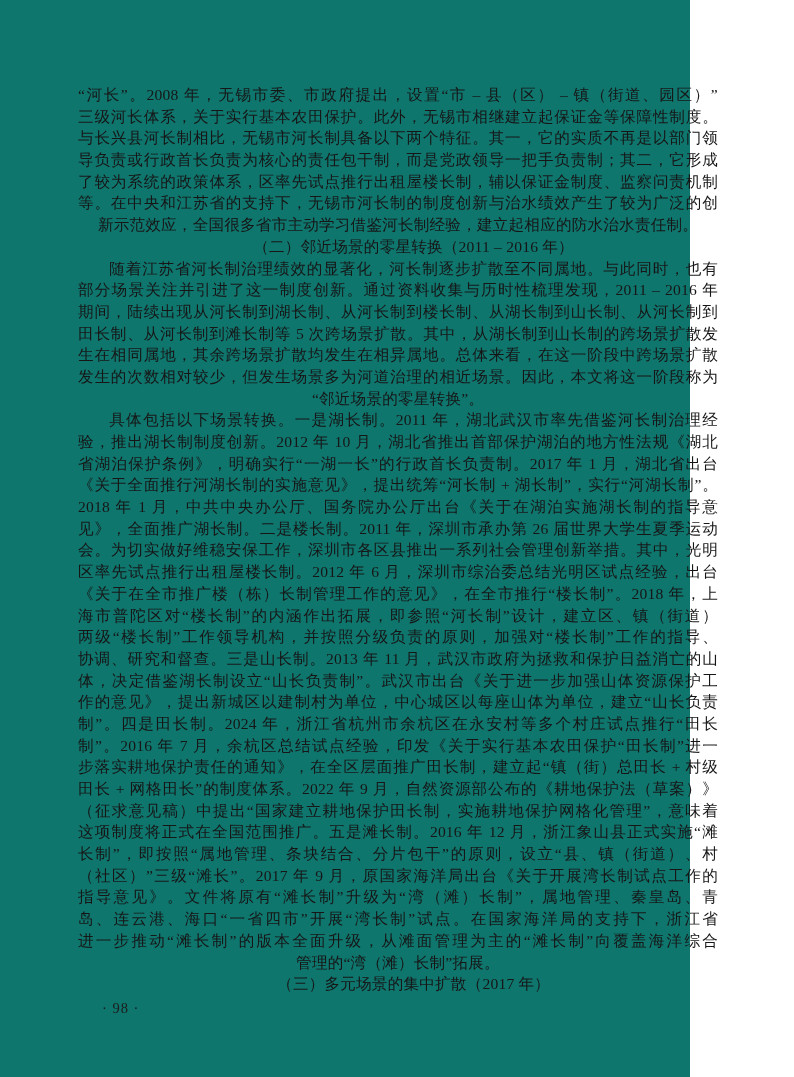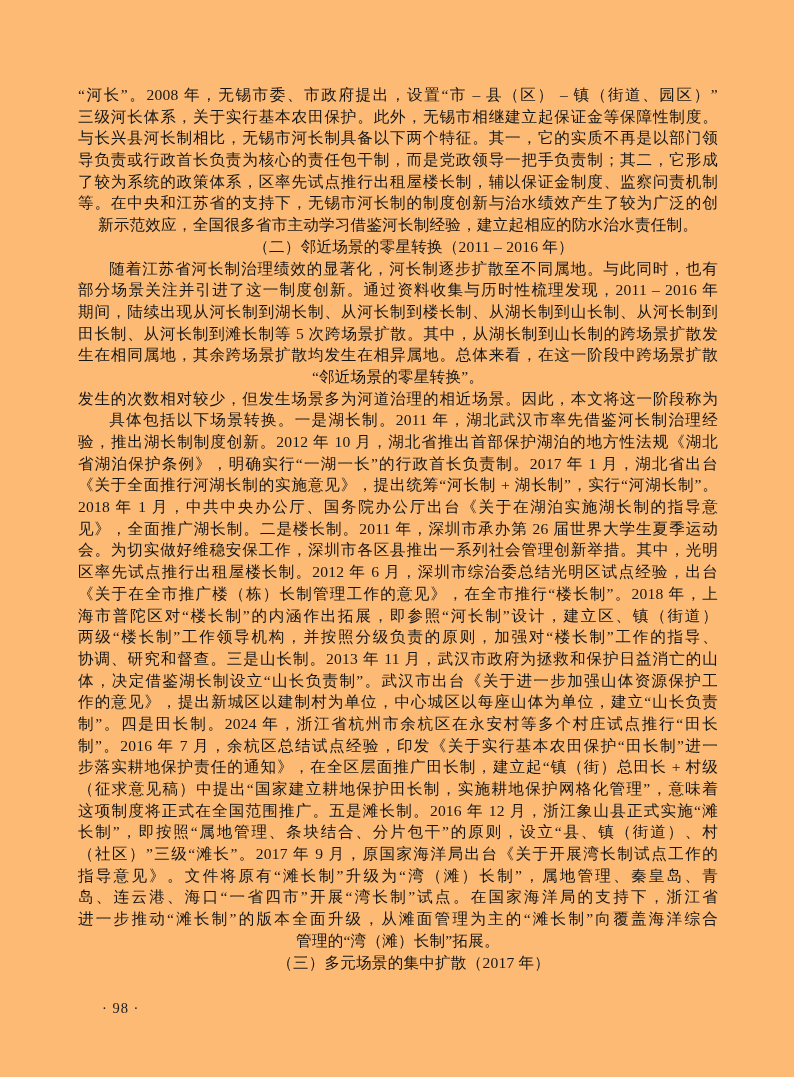--- a/index.html
+++ b/index.html
@@ -5,23 +5,23 @@
   * { box-sizing: border-box; }
   html, body { margin: 0; padding: 0; }
   body {
     width: 794px;
     height: 1077px;
     background: #ffffff;
     overflow: hidden;
   }
   .page {
     position: relative;
-    width: 794px;
+    width: 690px;
     height: 1077px;
-    background: #fdba74;
+    background: #0f766e;
     color: #161616;
     font-family: "Liberation Serif", "DejaVu Serif", serif;
   }
   .flow {
     position: absolute;
     left: 78px;
     top: 84px;
     width: 640px;
   }
   .line {
@@ -63,39 +63,40 @@
       <div class="line j">导负责或行政首长负责为核心的责任包干制，而是党政领导一把手负责制；其二，它形成</div>
       <div class="line j">了较为系统的政策体系，区率先试点推行出租屋楼长制，辅以保证金制度、监察问责机制</div>
       <div class="line j">等。在中央和江苏省的支持下，无锡市河长制的制度创新与治水绩效产生了较为广泛的创</div>
       <div class="line">新示范效应，全国很多省市主动学习借鉴河长制经验，建立起相应的防水治水责任制。</div>
       <div class="line ind">（二）邻近场景的零星转换（2011 – 2016 年）</div>
       <div class="line j ind">随着江苏省河长制治理绩效的显著化，河长制逐步扩散至不同属地。与此同时，也有</div>
       <div class="line j">部分场景关注并引进了这一制度创新。通过资料收集与历时性梳理发现，2011 – 2016 年</div>
       <div class="line j">期间，陆续出现从河长制到湖长制、从河长制到楼长制、从湖长制到山长制、从河长制到</div>
       <div class="line j">田长制、从河长制到滩长制等 5 次跨场景扩散。其中，从湖长制到山长制的跨场景扩散发</div>
       <div class="line j">生在相同属地，其余跨场景扩散均发生在相异属地。总体来看，在这一阶段中跨场景扩散</div>
+      <div class="line j">发生的次数相对较少，但发生场景多为河道治理的相近场景。因此，本文将这一阶段称为</div>
       <div class="line">“邻近场景的零星转换”。</div>
-      <div class="line j">发生的次数相对较少，但发生场景多为河道治理的相近场景。因此，本文将这一阶段称为</div>
       <div class="line j ind">具体包括以下场景转换。一是湖长制。2011 年，湖北武汉市率先借鉴河长制治理经</div>
       <div class="line j">验，推出湖长制制度创新。2012 年 10 月，湖北省推出首部保护湖泊的地方性法规《湖北</div>
       <div class="line j">省湖泊保护条例》，明确实行“一湖一长”的行政首长负责制。2017 年 1 月，湖北省出台</div>
       <div class="line j">《关于全面推行河湖长制的实施意见》，提出统筹“河长制 + 湖长制”，实行“河湖长制”。</div>
       <div class="line j">2018 年 1 月，中共中央办公厅、国务院办公厅出台《关于在湖泊实施湖长制的指导意</div>
       <div class="line j">见》，全面推广湖长制。二是楼长制。2011 年，深圳市承办第 26 届世界大学生夏季运动</div>
       <div class="line j">会。为切实做好维稳安保工作，深圳市各区县推出一系列社会管理创新举措。其中，光明</div>
       <div class="line j">区率先试点推行出租屋楼长制。2012 年 6 月，深圳市综治委总结光明区试点经验，出台</div>
       <div class="line j">《关于在全市推广楼（栋）长制管理工作的意见》，在全市推行“楼长制”。2018 年，上</div>
       <div class="line j">海市普陀区对“楼长制”的内涵作出拓展，即参照“河长制”设计，建立区、镇（街道）</div>
       <div class="line j">两级“楼长制”工作领导机构，并按照分级负责的原则，加强对“楼长制”工作的指导、</div>
       <div class="line j">协调、研究和督查。三是山长制。2013 年 11 月，武汉市政府为拯救和保护日益消亡的山</div>
       <div class="line j">体，决定借鉴湖长制设立“山长负责制”。武汉市出台《关于进一步加强山体资源保护工</div>
       <div class="line j">作的意见》，提出新城区以建制村为单位，中心城区以每座山体为单位，建立“山长负责</div>
       <div class="line j">制”。四是田长制。2024 年，浙江省杭州市余杭区在永安村等多个村庄试点推行“田长</div>
       <div class="line j">制”。2016 年 7 月，余杭区总结试点经验，印发《关于实行基本农田保护“田长制”进一</div>
       <div class="line j">步落实耕地保护责任的通知》，在全区层面推广田长制，建立起“镇（街）总田长 + 村级</div>
+      <div class="line j">田长 + 网格田长”的制度体系。2022 年 9 月，自然资源部公布的《耕地保护法（草案）》</div>
       <div class="line j">（征求意见稿）中提出“国家建立耕地保护田长制，实施耕地保护网格化管理”，意味着</div>
       <div class="line j">这项制度将正式在全国范围推广。五是滩长制。2016 年 12 月，浙江象山县正式实施“滩</div>
       <div class="line j">长制”，即按照“属地管理、条块结合、分片包干”的原则，设立“县、镇（街道）、村</div>
       <div class="line j">（社区）”三级“滩长”。2017 年 9 月，原国家海洋局出台《关于开展湾长制试点工作的</div>
       <div class="line j">指导意见》。文件将原有“滩长制”升级为“湾（滩）长制”，属地管理、秦皇岛、青</div>
       <div class="line j">岛、连云港、海口“一省四市”开展“湾长制”试点。在国家海洋局的支持下，浙江省</div>
       <div class="line j">进一步推动“滩长制”的版本全面升级，从滩面管理为主的“滩长制”向覆盖海洋综合</div>
       <div class="line">管理的“湾（滩）长制”拓展。</div>
       <div class="line ind">（三）多元场景的集中扩散（2017 年）</div>
     </div>

